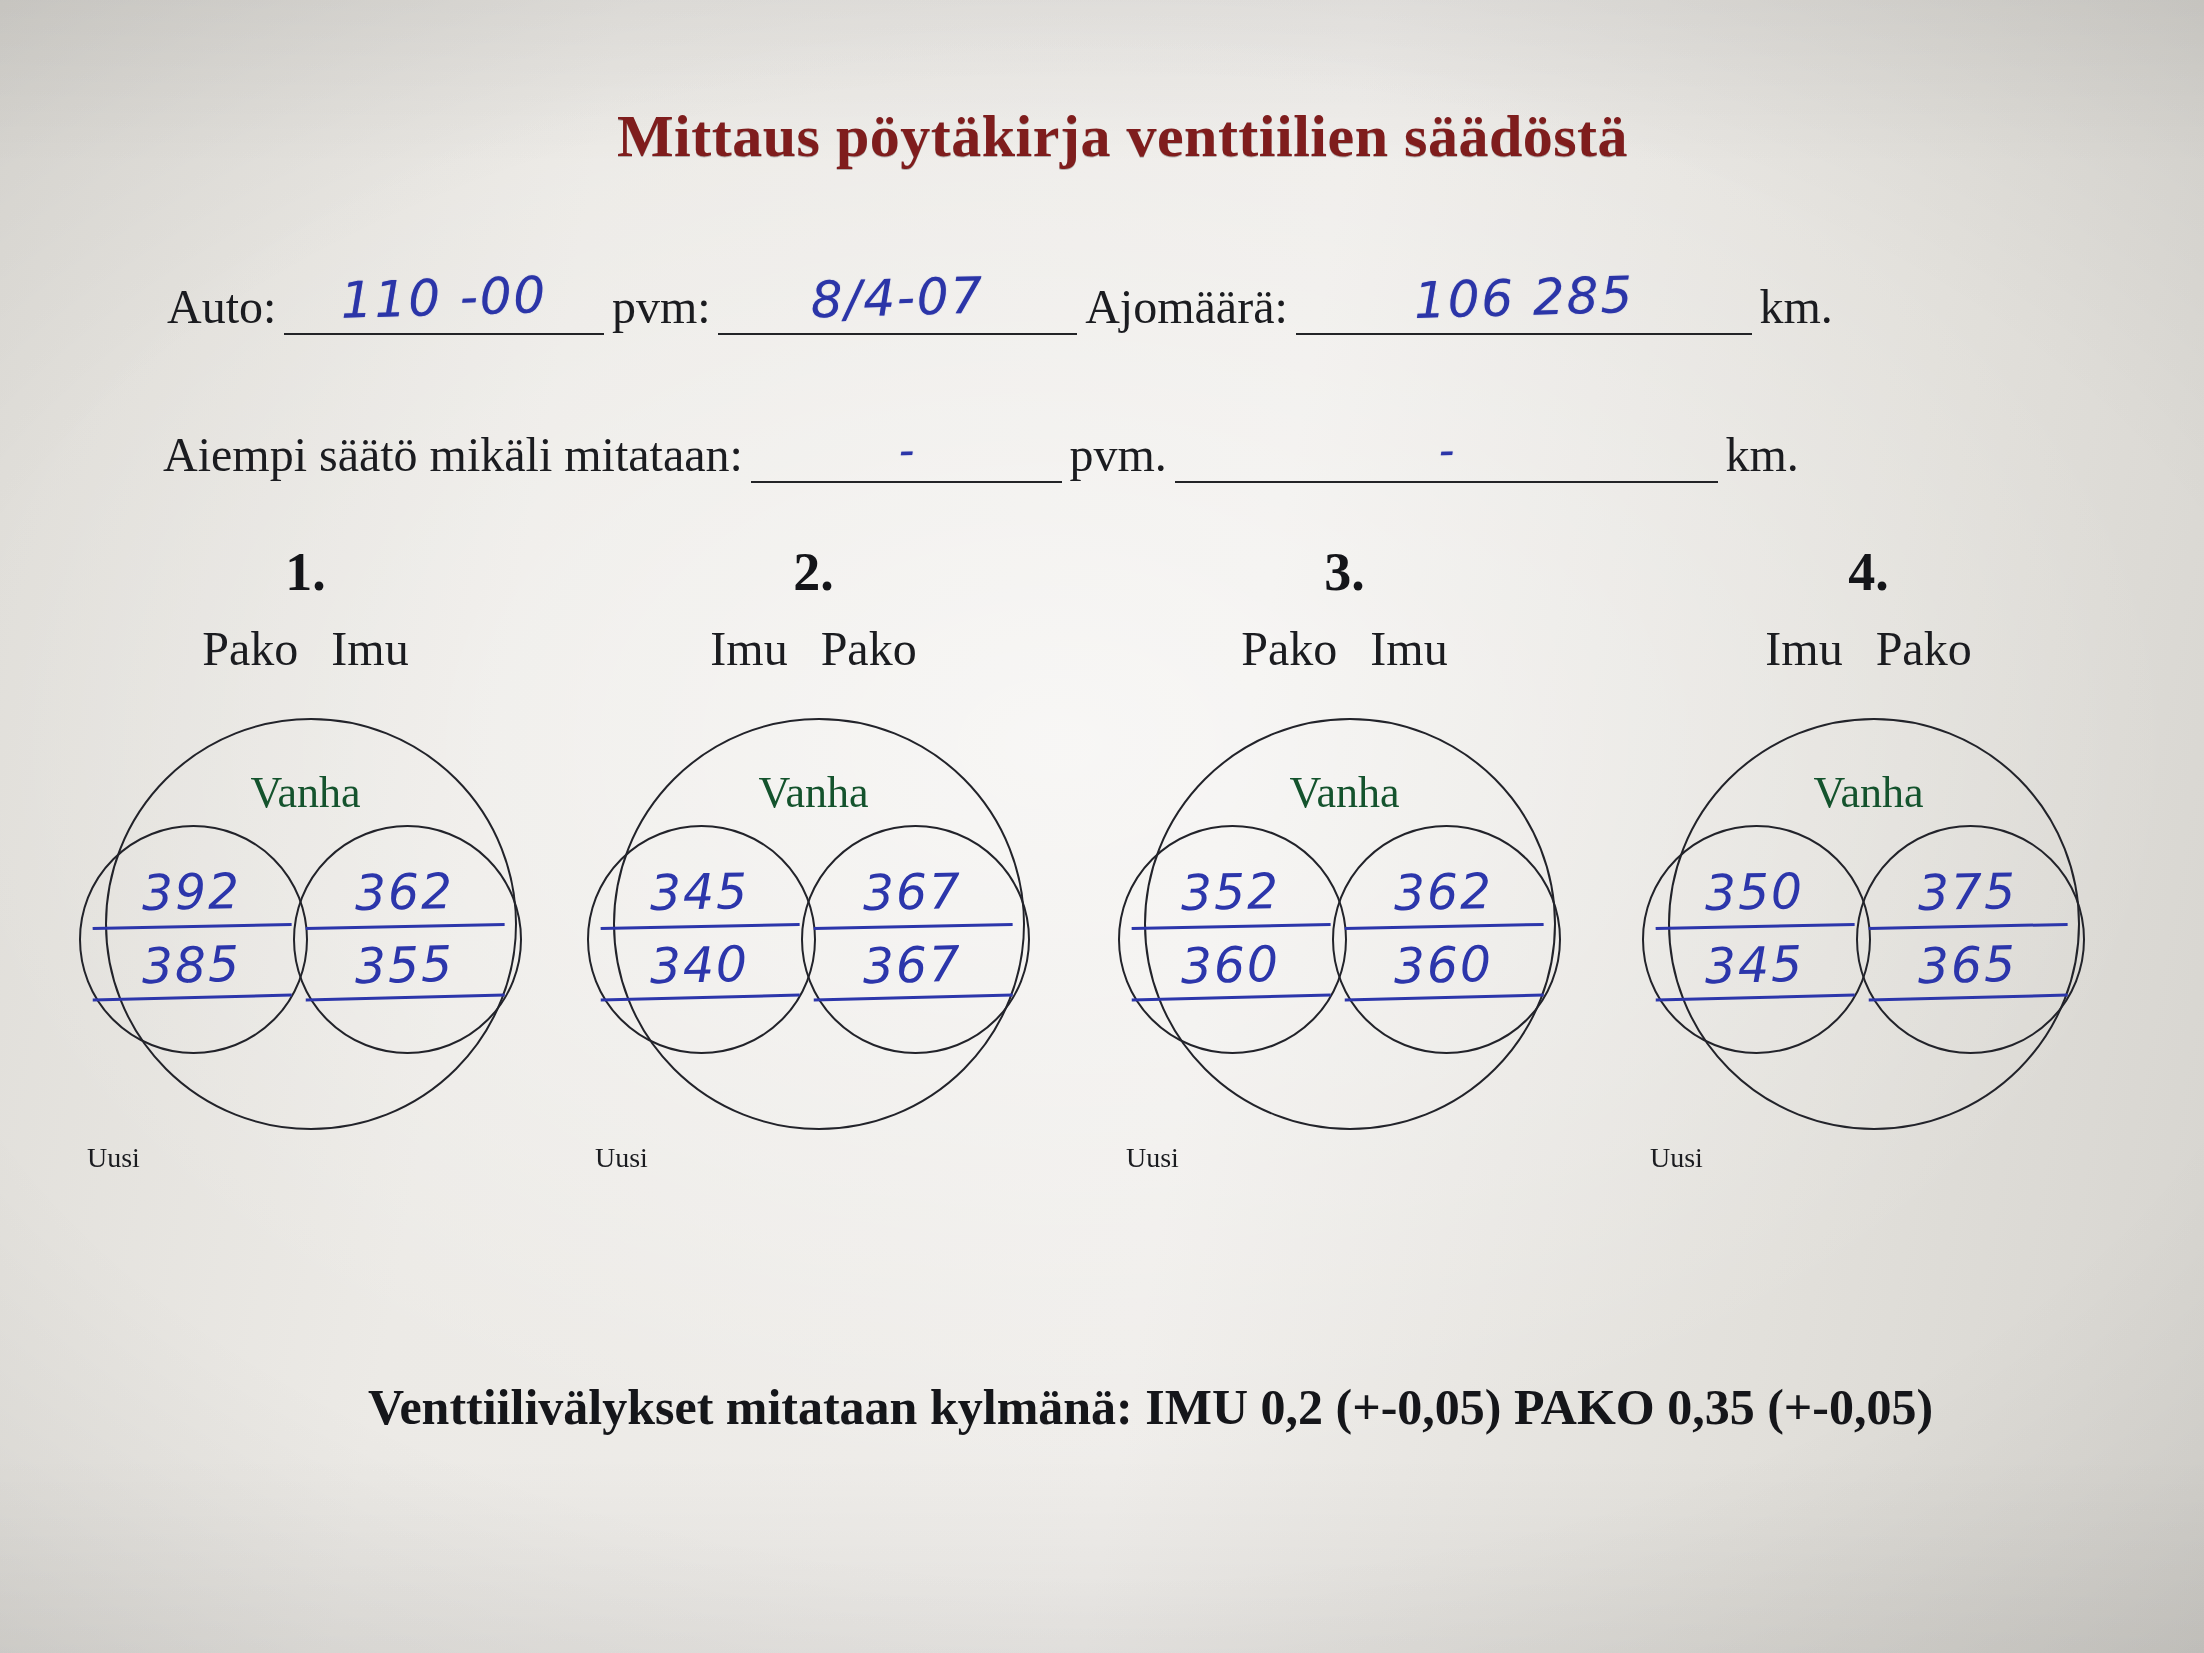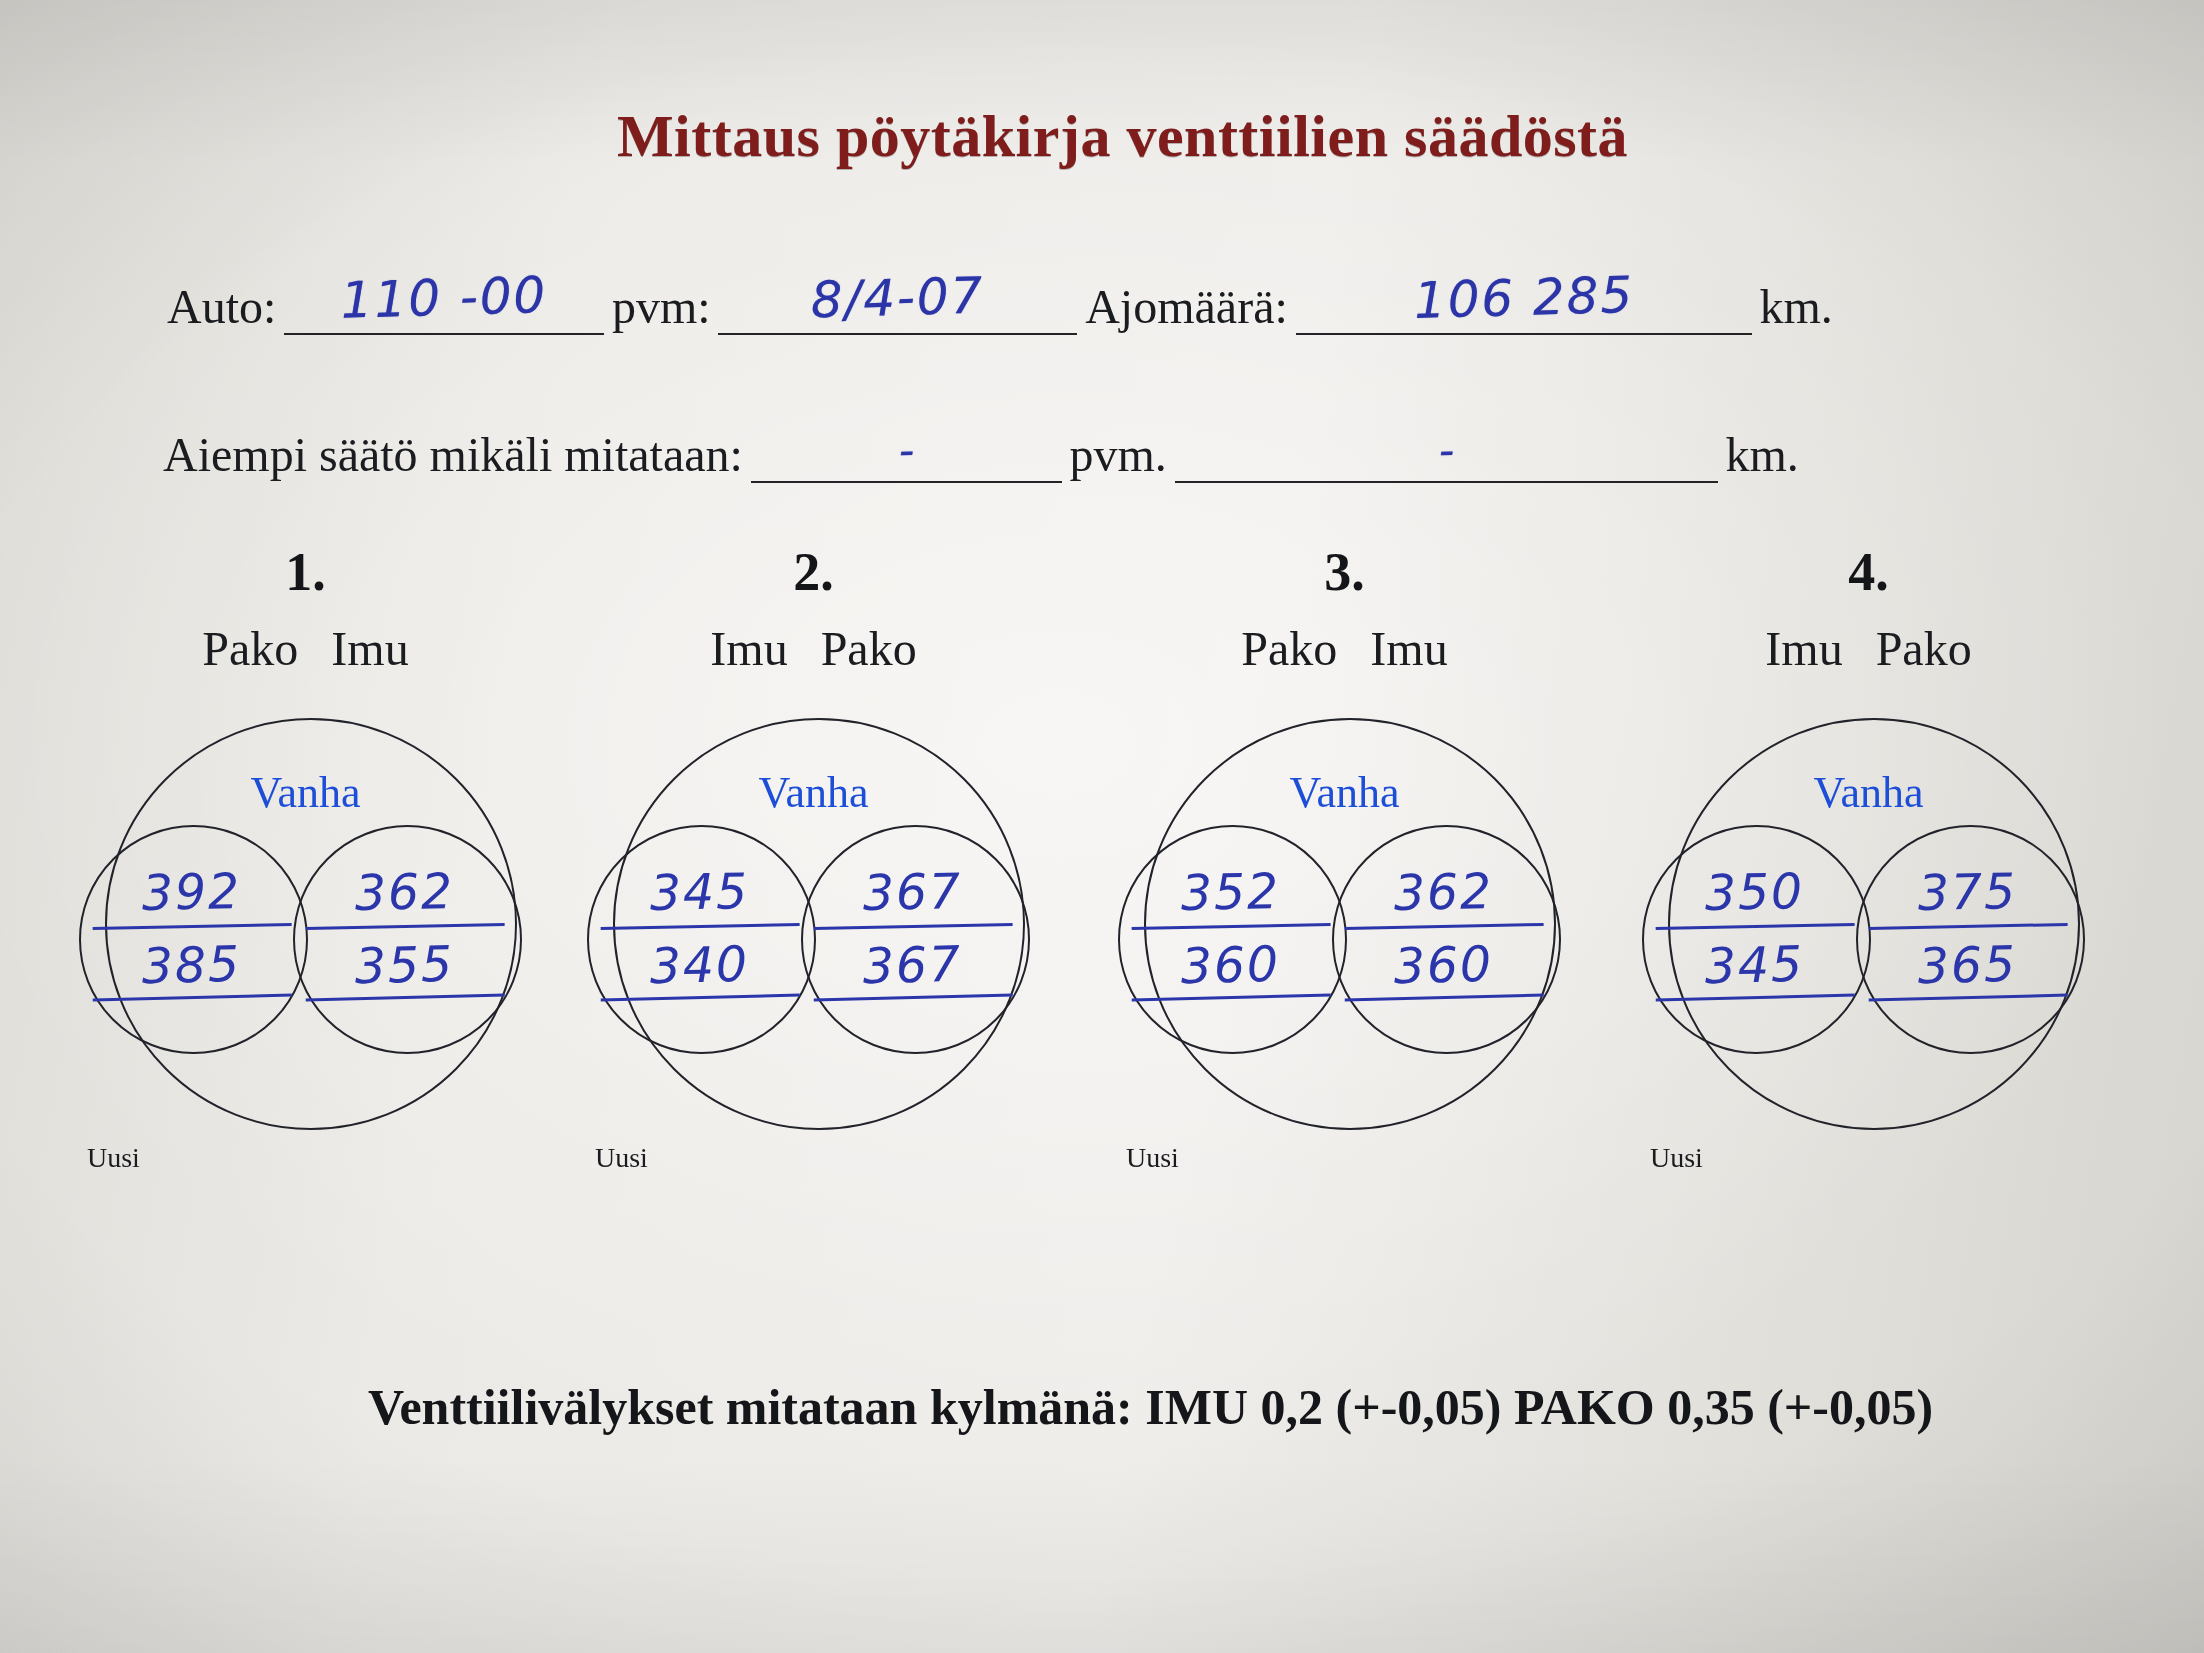--- a/index.html
+++ b/index.html
@@ -135,21 +135,21 @@
     border-radius: 50%;
     background: transparent;
   }
   .vanha {
     position: absolute;
     top: 199px;
     left: 0;
     width: 100%;
     text-align: center;
     font-size: 44px;
-    color: #1d4ed8;
+    color: #14532d;
   }
   .uusi {
     position: absolute;
     top: 574px;
     left: 0;
     width: 100%;
     font-size: 28px;
     color: #1b1c20;
   }
   .small-circle {

